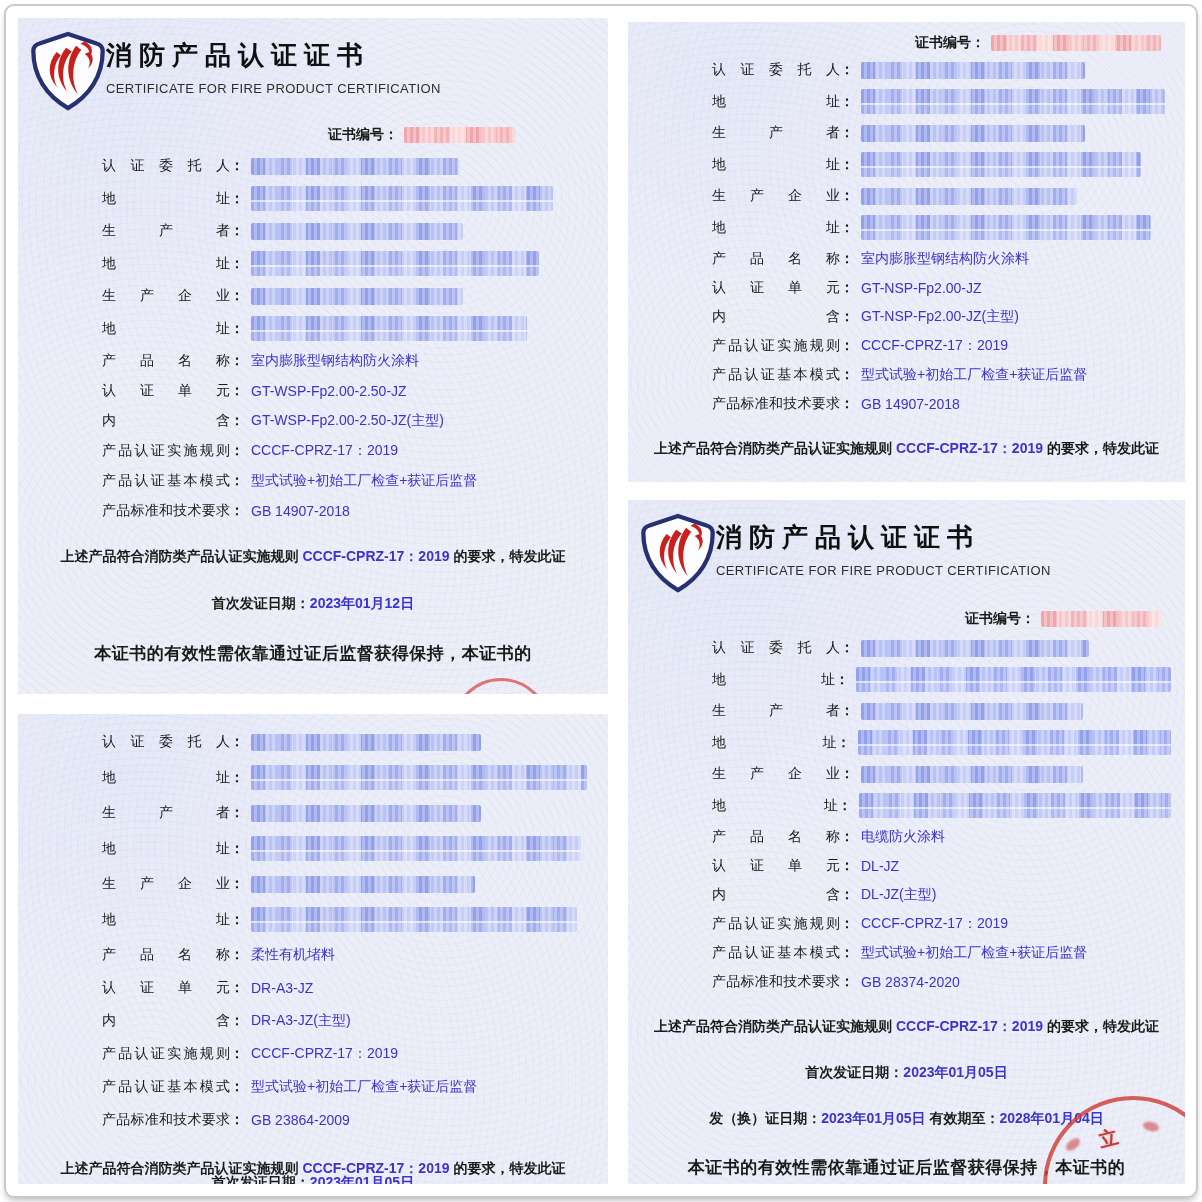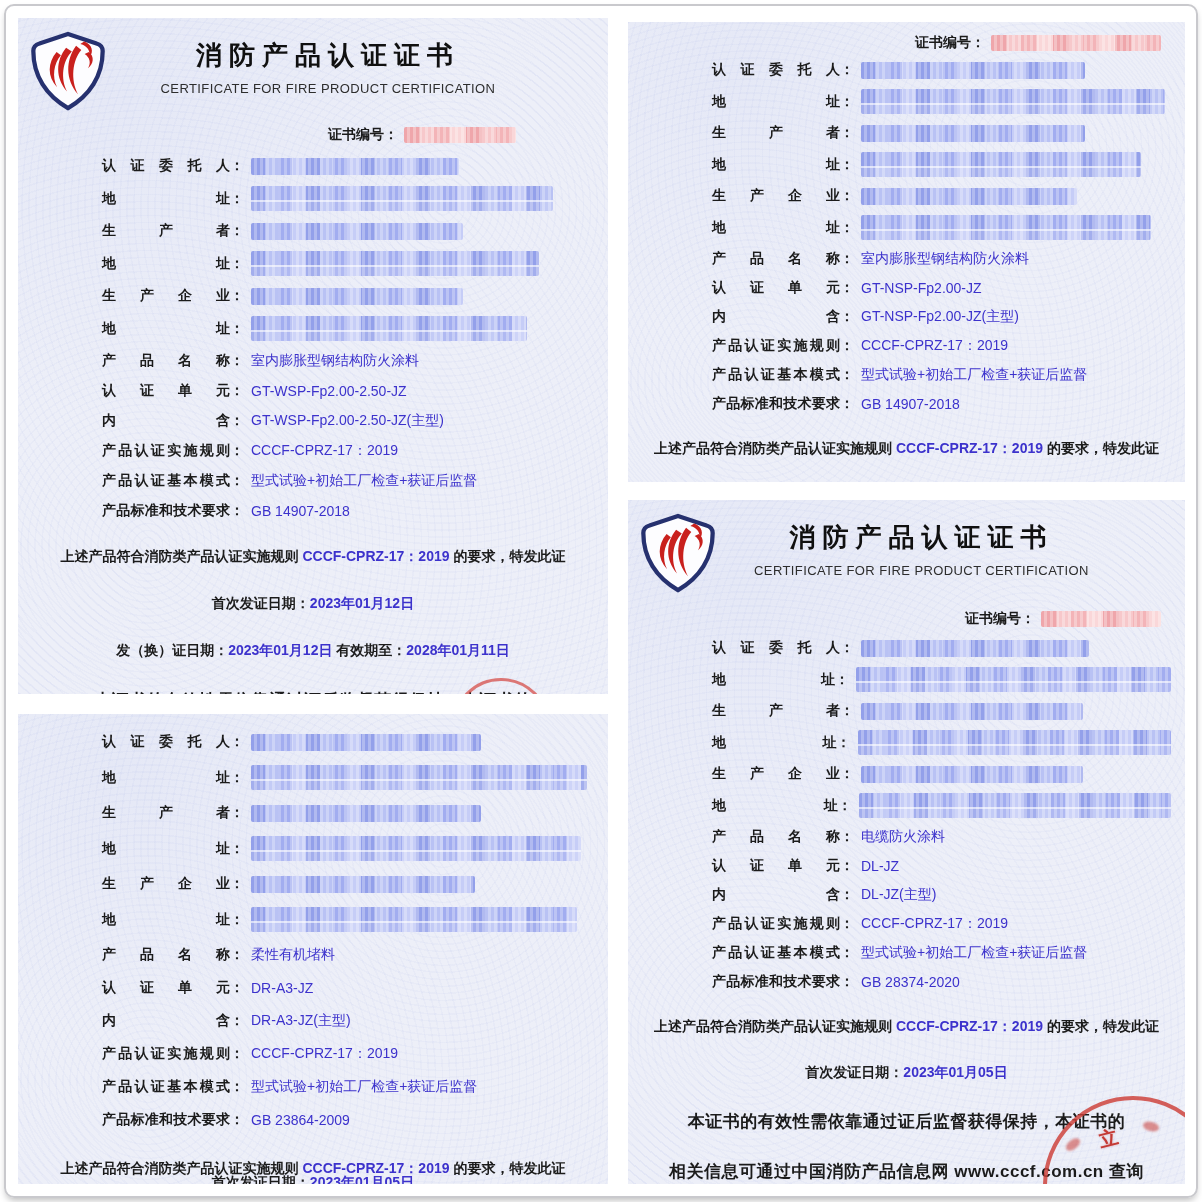--- a/index.html
+++ b/index.html
@@ -14,38 +14,38 @@
           radial-gradient(circle at 18% 12%, rgba(120,140,220,.07), transparent 42%),
           repeating-radial-gradient(circle at 72% 28%, rgba(110,130,215,.045) 0 1.5px, transparent 1.5px 7px),
           repeating-radial-gradient(circle at 22% 78%, rgba(110,130,215,.045) 0 1.5px, transparent 1.5px 7px);}
   .cert--tl{left:18px;top:18px;width:590px;height:676px;}
   .cert--tr{left:628px;top:22px;width:557px;height:460px;}
   .cert--bl{left:18px;top:714px;width:590px;height:470px;}
   .cert--br{left:628px;top:500px;width:557px;height:684px;}
   
   .cert-head{display:flex;align-items:flex-start;padding:12px 18px 0 12px;height:88px;}
   .logo{width:76px;height:82px;flex:0 0 auto;}
-  .titles{flex:1;text-align:center;padding-top:8px;padding-right:40px;}
+  .titles{flex:1;text-align:left;padding-top:8px;padding-right:40px;}
   .cert-title{margin:0;font-size:26px;font-weight:bold;letter-spacing:7px;color:#101010;}
   .cert-subtitle{margin-top:8px;font-size:13px;color:#2d2d2d;letter-spacing:.4px;}
   
   .certno{display:flex;justify-content:flex-end;align-items:center;gap:6px;}
   .cert--tl .certno{padding-right:92px;margin-top:8px;}
   .cert--tr .certno{padding-right:24px;margin-top:12px;}
   .cert--br .certno{padding-right:24px;margin-top:10px;}
   .certno-label{font-weight:bold;font-family:Liberation Mono, monospace;}
   
   .rows{display:flex;flex-direction:column;}
   .cert--tl .rows{gap:10px;margin-top:12px;}
   .cert--tr .rows{gap:9px;margin-top:8px;}
   .cert--bl .rows{gap:13px;margin-top:18px;}
   .cert--br .rows{gap:9px;margin-top:10px;}
   .row{display:flex;align-items:center;min-height:20px;padding-left:84px;padding-right:14px;}
   .lbl{display:inline-block;width:128px;text-align:justify;text-align-last:justify;
-       font-weight:bold;white-space:nowrap;}
+       font-weight:normal;white-space:nowrap;}
   .colon{font-weight:bold;margin-right:7px;}
   .val{color:#3c32cc;}
   .crow{text-align:center;min-height:20px;padding:0 8px;font-weight:bold;margin-top:17px;}
   .crow .val{font-weight:bold;}
   .footer-line{font-size:17px;min-height:24px;letter-spacing:.5px;text-align:center;}
   .fire-note{font-size:14.5px;}
   .red-note{font-size:12.5px;color:#e21f1f;min-height:17px;}
   
   .bar{display:inline-block;height:17px;border-radius:2px;}
   .bar--blue{background-image:
@@ -156,21 +156,20 @@
           <span class="colon">：</span>
           <span class="val">型式试验+初始工厂检查+获证后监督</span>
         </div>
       <div class="row">
           <span class="lbl">产品标准和技术要求</span>
           <span class="colon">：</span>
           <span class="val">GB 14907-2018</span>
         </div>
       <div class="crow"><span>上述产品符合消防类产品认证实施规则 </span><span class="val">CCCF-CPRZ-17：2019</span><span> 的要求，特发此证</span></div>
       <div class="crow"><span>首次发证日期：</span><span class="val">2023年01月12日</span></div>
-      <div class="crow"><span>发（换）证日期：</span><span class="val">2023年01月12日</span><span> 有效期至：</span><span class="val">2028年01月11日</span></div>
       <div class="crow footer-line">本证书的有效性需依靠通过证后监督获得保持，本证书的</div>
       <div class="crow footer-line">相关信息可通过中国消防产品信息网 www.cccf.com.cn 查询</div>
     </div>
     <div class="seal-arc"></div>
   </section>
 
   <section class="cert cert--tr">
     <div class="certno">
       <span class="certno-label">证书编号：</span>
       <span class="bar bar--pink" style="width:170px"></span>
@@ -386,20 +385,21 @@
           <span class="colon">：</span>
           <span class="val">型式试验+初始工厂检查+获证后监督</span>
         </div>
       <div class="row">
           <span class="lbl">产品标准和技术要求</span>
           <span class="colon">：</span>
           <span class="val">GB 28374-2020</span>
         </div>
       <div class="crow"><span>上述产品符合消防类产品认证实施规则 </span><span class="val">CCCF-CPRZ-17：2019</span><span> 的要求，特发此证</span></div>
       <div class="crow"><span>首次发证日期：</span><span class="val">2023年01月05日</span></div>
+      <div class="crow"><span>发（换）证日期：</span><span class="val">2023年01月05日</span><span> 有效期至：</span><span class="val">2028年01月04日</span></div>
       <div class="crow footer-line">本证书的有效性需依靠通过证后监督获得保持，本证书的</div>
       <div class="crow footer-line">相关信息可通过中国消防产品信息网 www.cccf.com.cn 查询</div>
     </div>
     <div class="seal">
       <span class="seal-char">立</span>
       <span class="seal-mark seal-mark--a"></span>
       <span class="seal-mark seal-mark--b"></span>
     </div>
   </section>
 </div>

